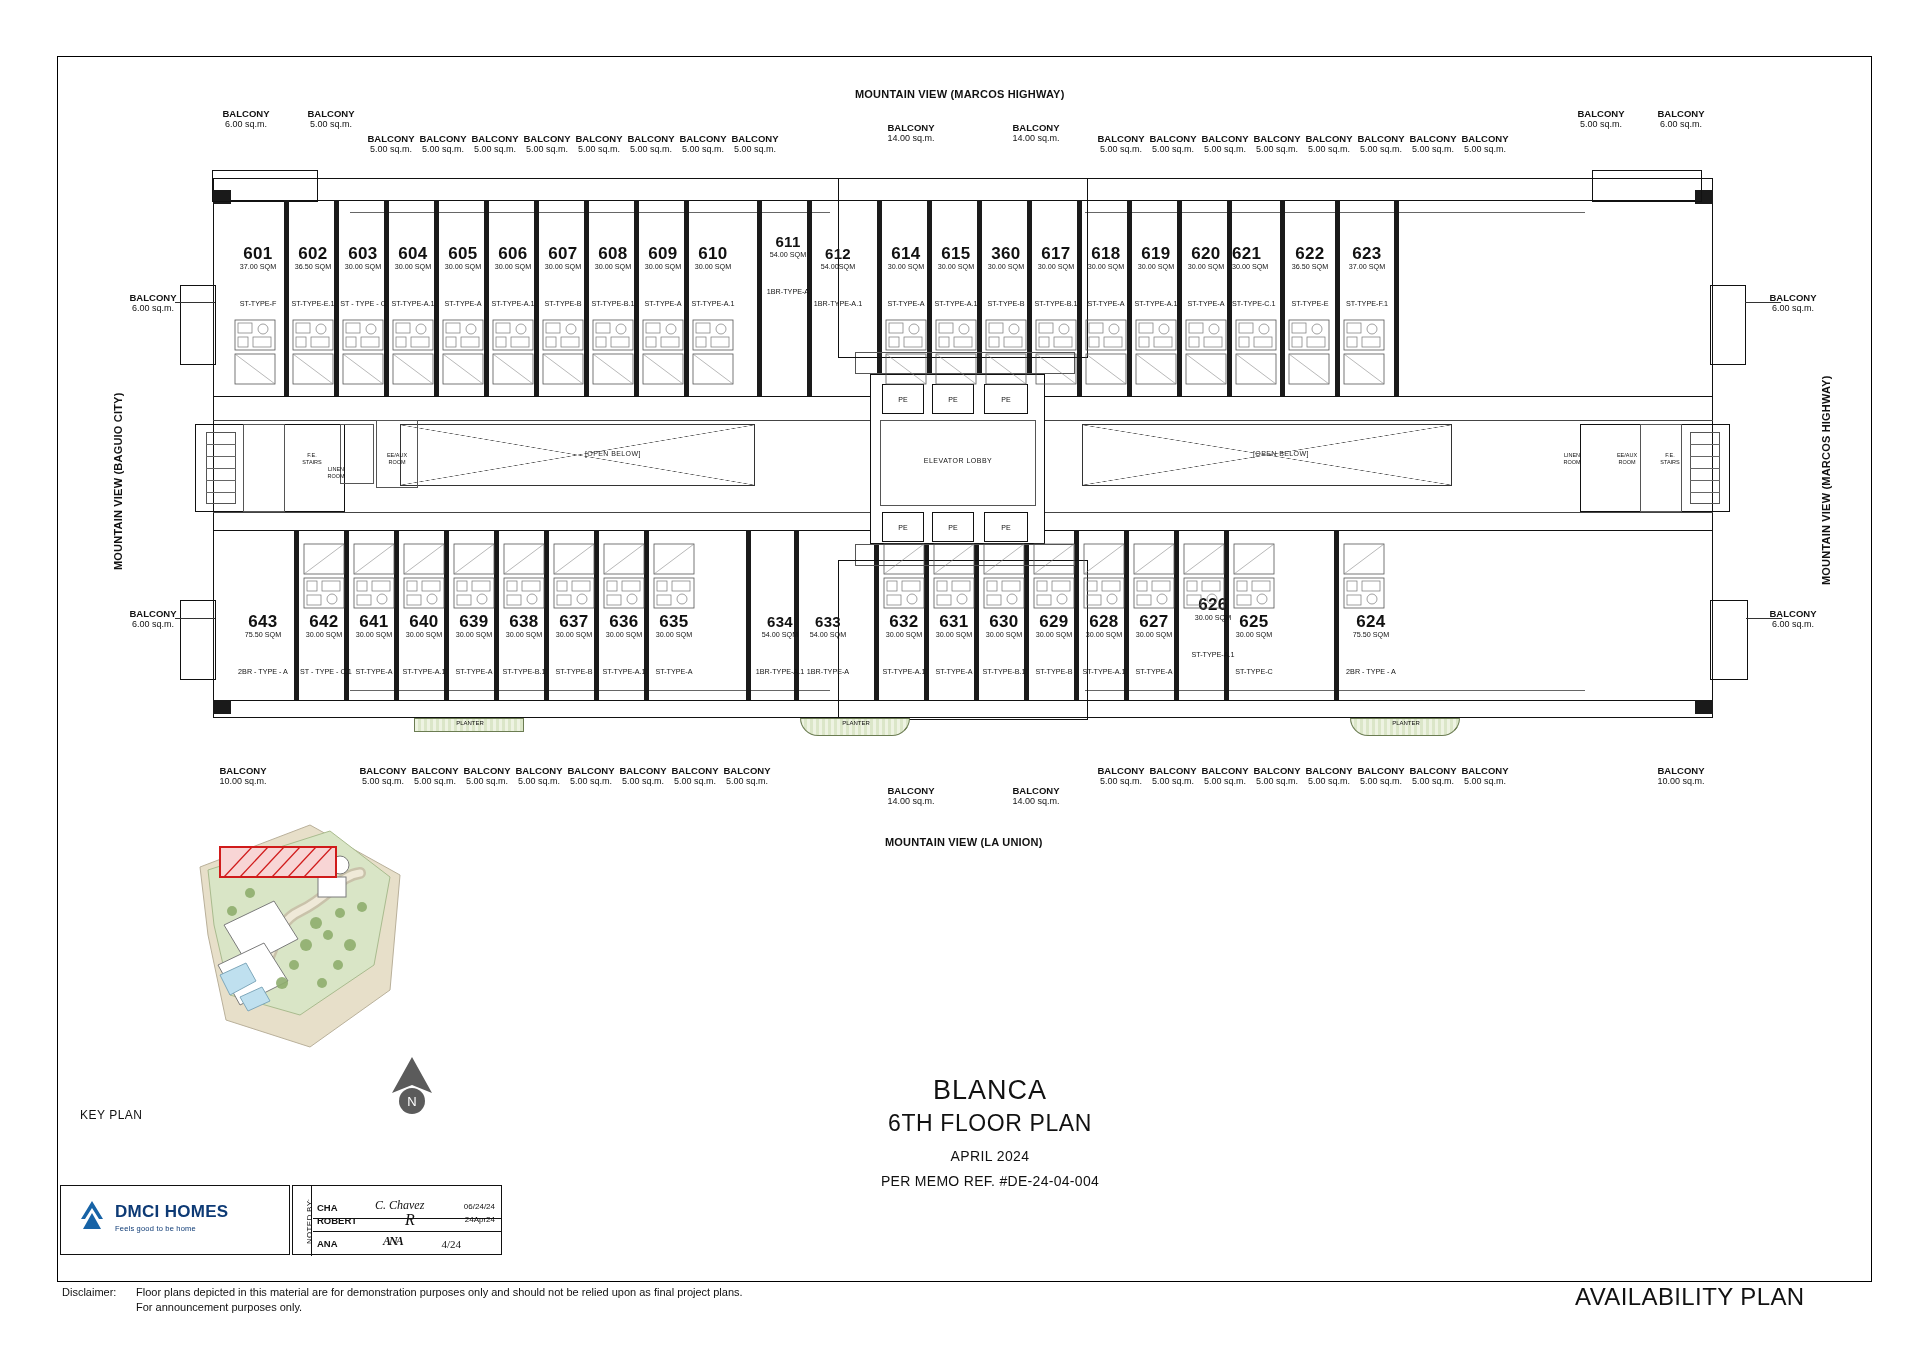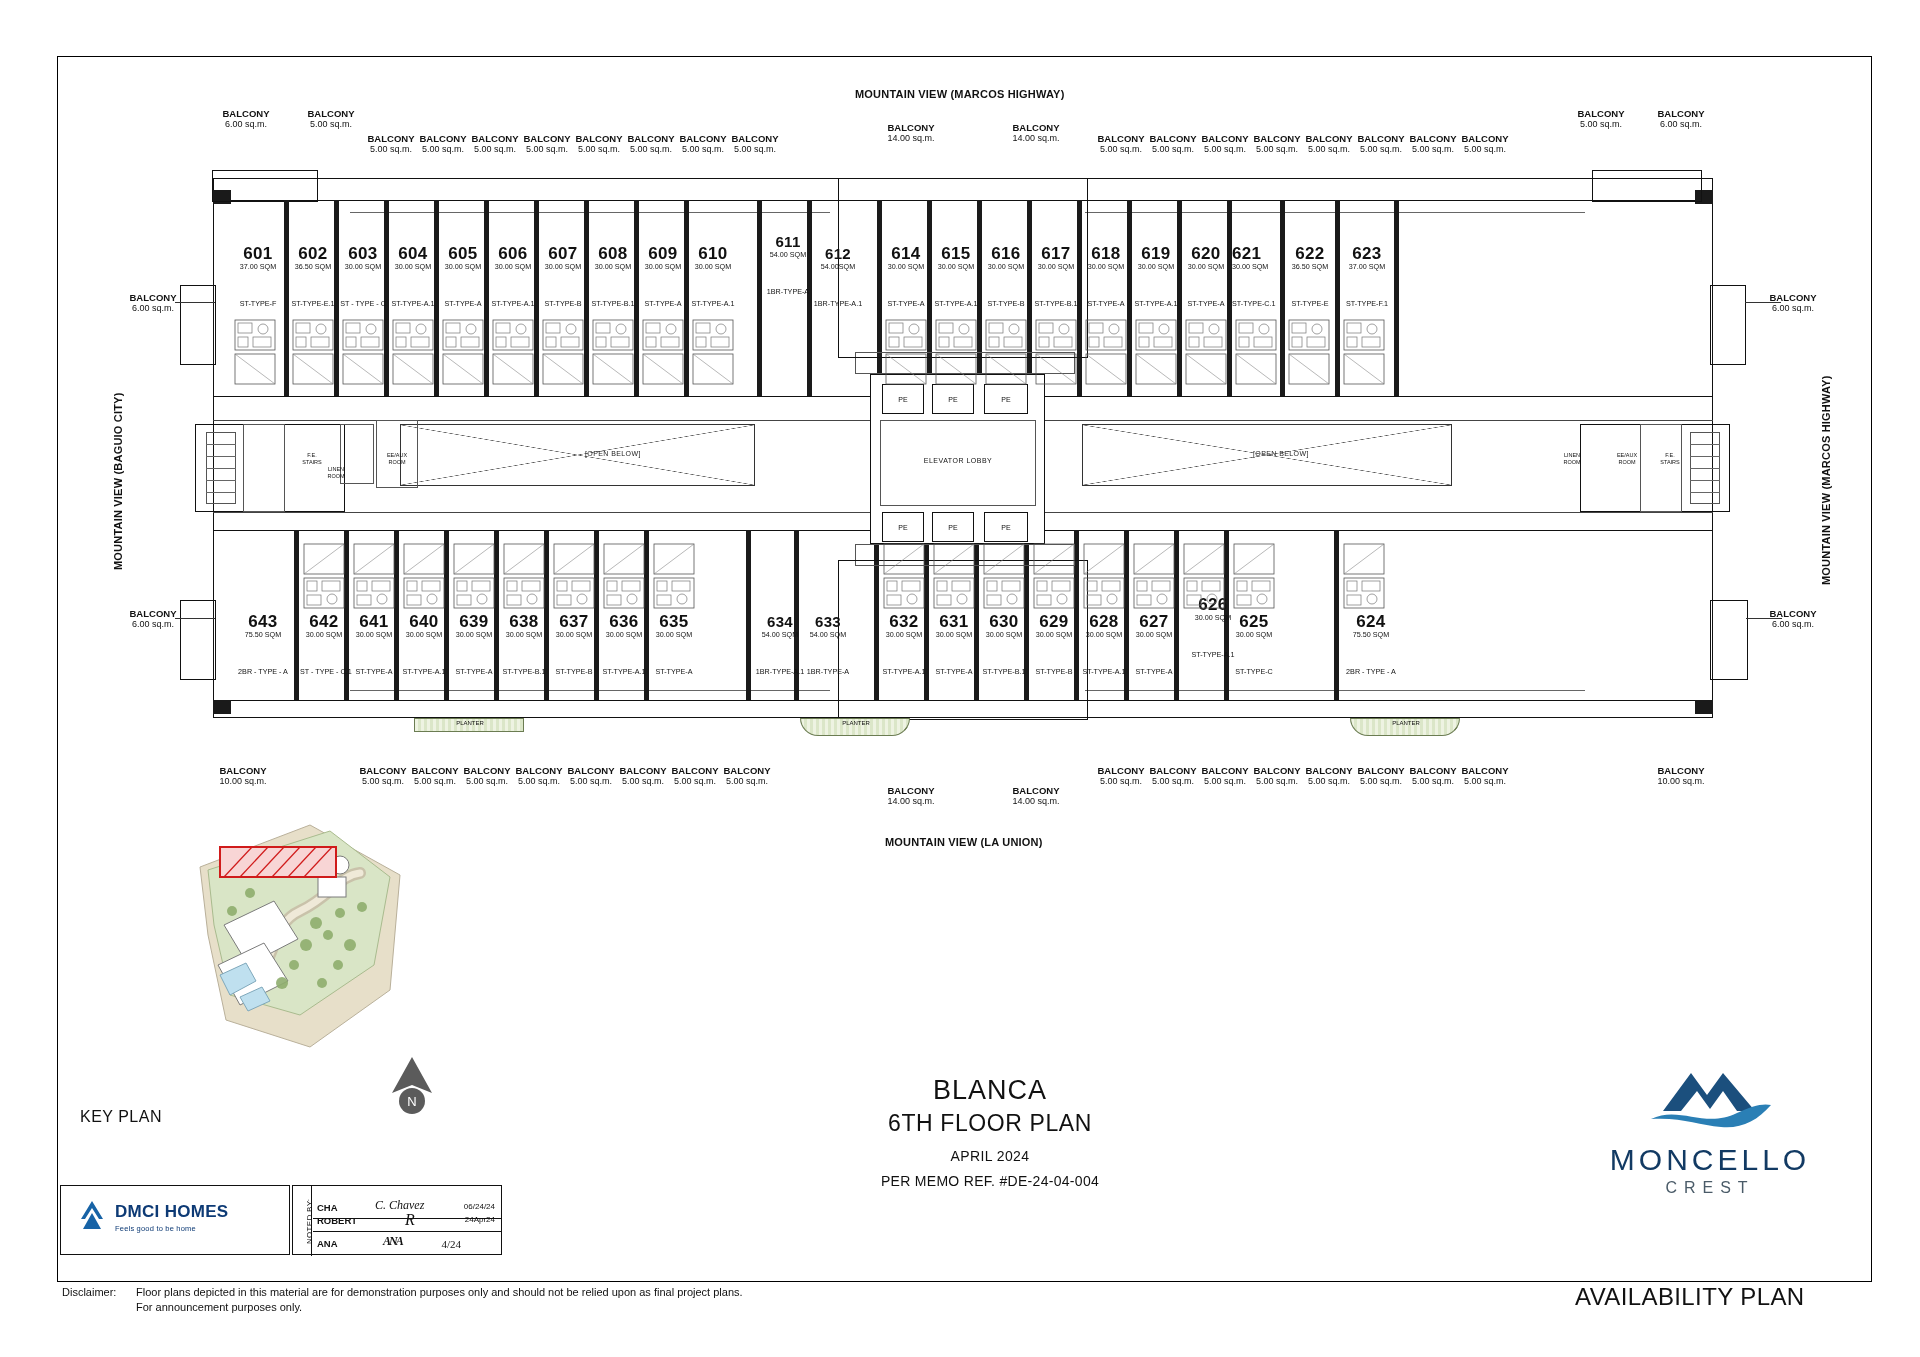--- a/index.html
+++ b/index.html
@@ -38,21 +38,21 @@
   .corridor-txt{position:absolute;font-size:7px;color:#222;letter-spacing:.4px;}
 
   
   .core{position:absolute;border:1.5px solid #111;box-sizing:border-box;background:#fff;}
   .pe{position:absolute;border:1px solid #111;box-sizing:border-box;background:#fff;font-size:7px;
       display:flex;align-items:center;justify-content:center;}
   .lobby-txt{position:absolute;font-size:7px;letter-spacing:.5px;text-align:center;width:100%;}
 
   
   .keyplan{position:absolute;left:190px;top:815px;width:260px;height:260px;}
-  .kp-title{position:absolute;left:80px;top:1108px;font-size:16px;letter-spacing:.5px;text-align:right;}
+  .kp-title{position:absolute;left:80px;top:1108px;font-size:12px;letter-spacing:.5px;text-align:right;}
   .northrose{position:absolute;left:388px;top:1055px;width:48px;height:64px;}
 
   
   .tb{position:absolute;}
   .tb-main{left:780px;top:1075px;text-align:center;width:420px;}
   .tb-main .t1{font-size:27px;letter-spacing:1px;}
   .tb-main .t2{font-size:23px;letter-spacing:.6px;margin-top:4px;}
   .tb-main .t3{font-size:14px;margin-top:11px;letter-spacing:.4px;}
   .tb-main .t4{font-size:14px;margin-top:9px;letter-spacing:.3px;}
 
@@ -284,21 +284,21 @@
         <div class="no">614</div>
         <div class="sqm">30.00 SQM</div>
         <div class="type">ST-TYPE-A</div>
       </div>
       <div class="unit" style="left: 932px; top: 245px; width: 48px;">
         <div class="no">615</div>
         <div class="sqm">30.00 SQM</div>
         <div class="type">ST-TYPE-A.1</div>
       </div>
       <div class="unit" style="left: 982px; top: 245px; width: 48px;">
-        <div class="no">616</div>
+        <div class="no">360</div>
         <div class="sqm">30.00 SQM</div>
         <div class="type">ST-TYPE-B</div>
       </div>
       <div class="unit" style="left: 1032px; top: 245px; width: 48px;">
         <div class="no">617</div>
         <div class="sqm">30.00 SQM</div>
         <div class="type">ST-TYPE-B.1</div>
       </div>
       <div class="unit" style="left: 1082px; top: 245px; width: 48px;">
         <div class="no">618</div>
@@ -1045,28 +1045,20 @@
       <div class="sig" style="left:92px;font-size:16px;">R</div>
       <div class="nb-date">24Apr24</div>
     </div>
     <div class="nb-row" style="top:46px;border-bottom:none;">
       <div class="nb-name">ANA</div>
       <div class="sig" style="left:70px;font-weight:bold;letter-spacing:-2px;">ANA</div>
       <div class="nb-date" style="right:40px;font-size:11px;font-family:'Liberation Serif',serif;">4/24</div>
     </div>
   </div>
 
-  <div class="logo">
-    <svg class="mark" viewBox="0 0 130 70">
-      <path d="M18 46 L46 8 L62 30 L78 8 L110 46 L92 46 L78 26 L65 44 L52 26 L36 46 Z" fill="#1b4f7d"></path>
-      <path d="M6 54 C34 40 60 64 92 48 C106 41 118 38 126 40 C112 56 96 64 76 62 C54 60 36 52 6 54 Z" fill="#2a7fb5"></path>
-    </svg>
-    <div class="m1">MONCELLO</div>
-    <div class="m2">CREST</div>
-  </div>
 
   <div class="avail">AVAILABILITY PLAN</div>
 
   <div class="disclaimer">
     <span class="w">Disclaimer:</span><span>Floor plans depicted in this material are for demonstration purposes only and should not be relied upon as final project plans.</span><br>
     <span class="w"></span><span>For announcement purposes only.</span>
   </div>
 
 </div>
 

